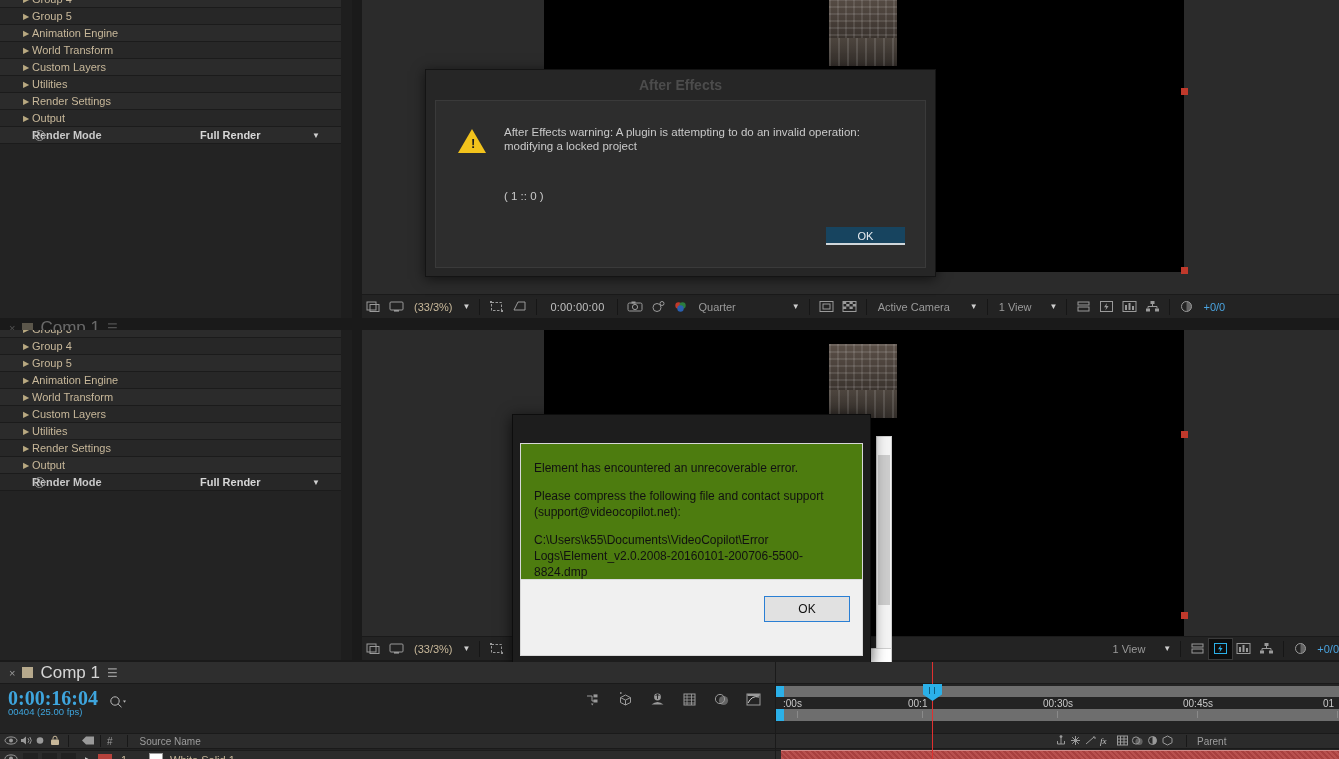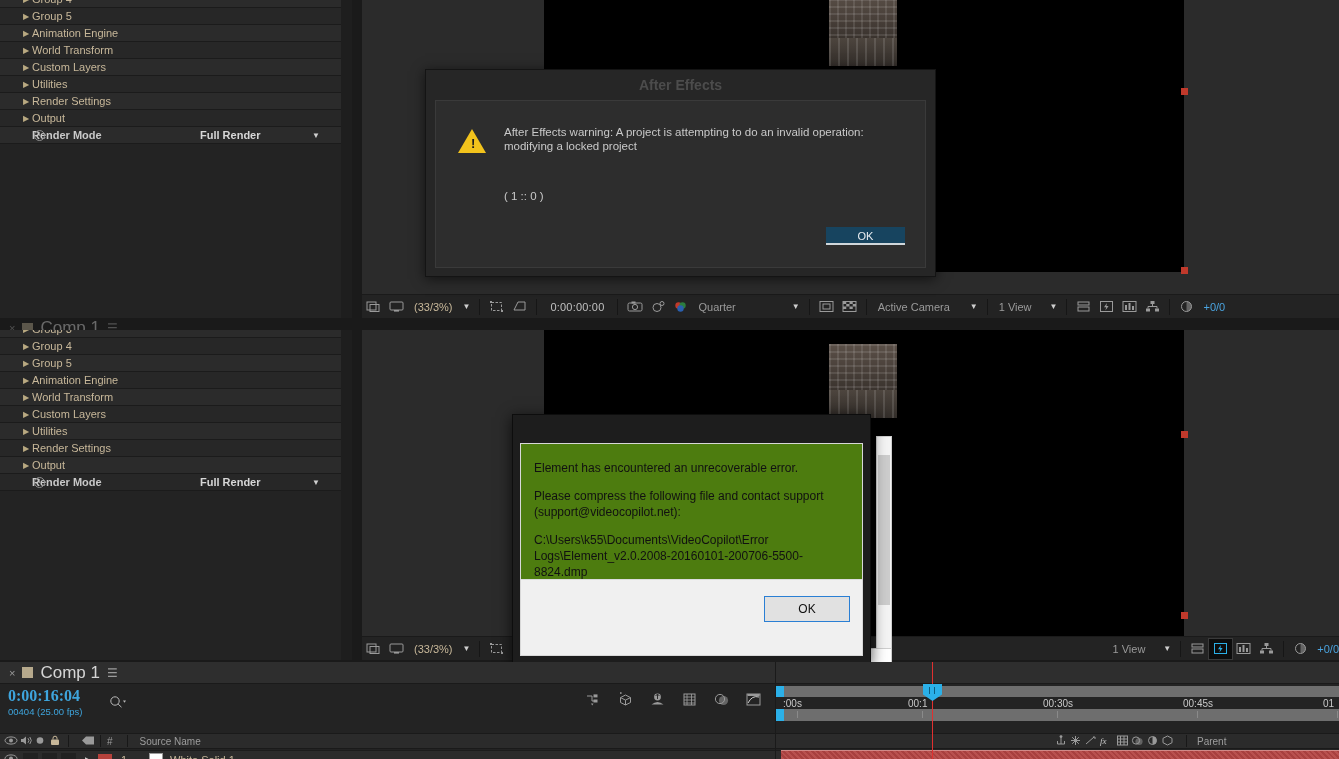--- a/index.html
+++ b/index.html
@@ -175,21 +175,21 @@
     display:flex; align-items:center; padding-left:9px; gap:7px;
   }
   .tl-x{ color:#9a9a9a; font-size:11px; }
   .tl-sw{ width:11px; height:11px; background:#b6a98c; }
   .tl-name{ color:#d6d6d6; font-size:17px; }
   .tl-menu{ color:#9a9a9a; font-size:12px; }
 
   .tl-head{ position:relative; height:37px; background:#232323; }
   .tl-tc{
     position:absolute; left:8px; top:3px;
-    color:#3ea5dd; font-size:16px; font-weight:bold; font-family:"Liberation Serif", serif;
+    color:#3ea5dd; font-size:20px; font-weight:bold; font-family:"Liberation Serif", serif;
     letter-spacing:0px;
   }
   .tl-frames{ position:absolute; left:8px; top:22px; color:#3ea5dd; font-size:9.5px; }
   .tl-search{ position:absolute; left:108px; top:11px; }
   .tl-tools{ position:absolute; left:585px; top:8px; display:flex; gap:17px; align-items:center; }
 
   .ruler{
     position:absolute; left:775px; right:0; top:0; height:37px; background:#232323;
   }
   .ruler .bar{ position:absolute; left:0; right:0; top:2px; height:11px; background:#6e6e6e; }
@@ -413,21 +413,21 @@
     <div class="plus0">+0/0</div>
   </div>
 </div>
 
 <div class="ae-dlg" style="left:425px;top:69px;width:511px;height:208px;">
   <div class="ae-title">After Effects</div>
   <div class="ae-body">
     <div class="warn-tri"></div>
     <div class="warn-bang">!</div>
     <div class="ae-msg">
-      <span>After Effects warning: A project is attempting to do an invalid operation:</span><br>
+      <span>After Effects warning: A plugin is attempting to do an invalid operation:</span><br>
       <span>modifying a locked project</span>
     </div>
     <div class="ae-code">( 1 :: 0 )</div>
     <div class="ae-ok">OK</div>
   </div>
 </div>
 
 <div class="seam" style="top:318px;height:12px;"></div>
 <div class="ghost-tab" style="left:0;top:317px;width:200px;">
   <span class="tl-x">×</span>

